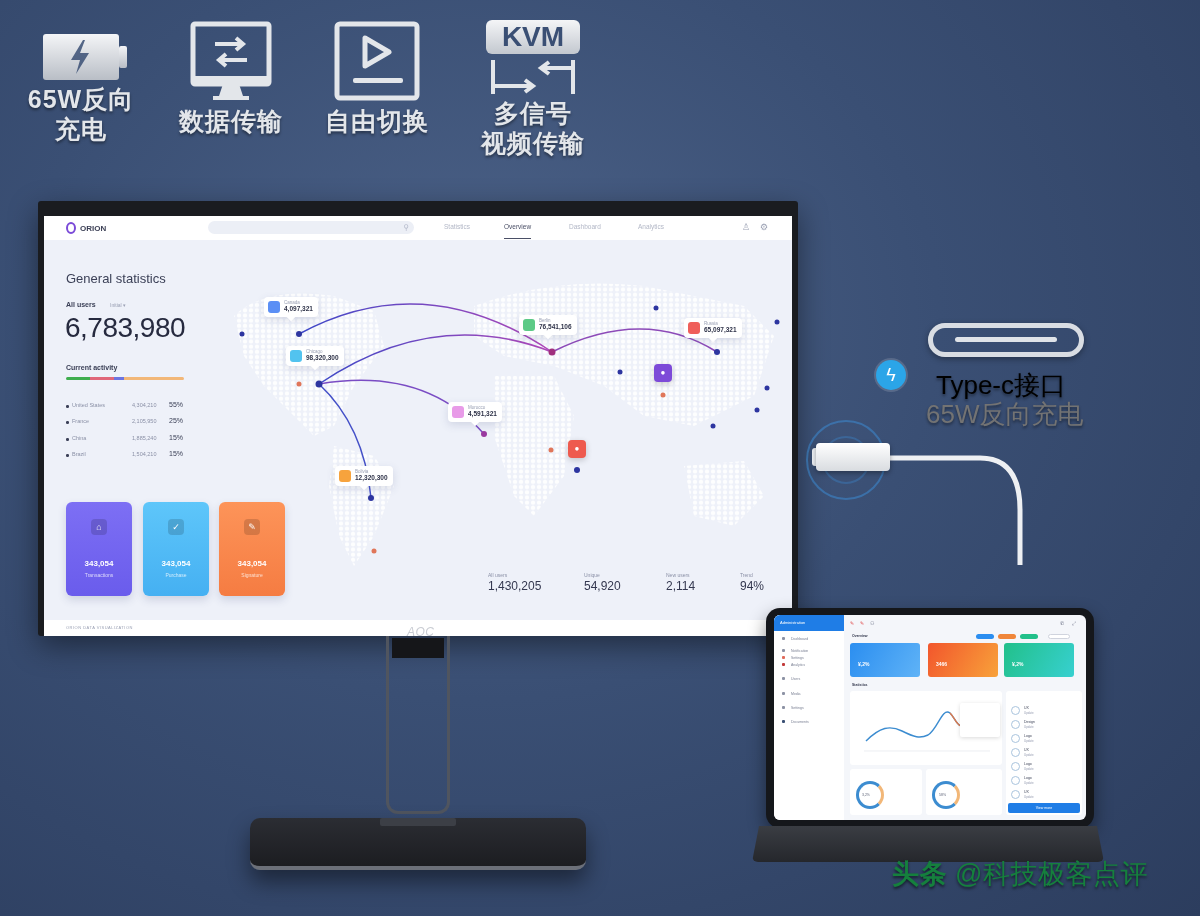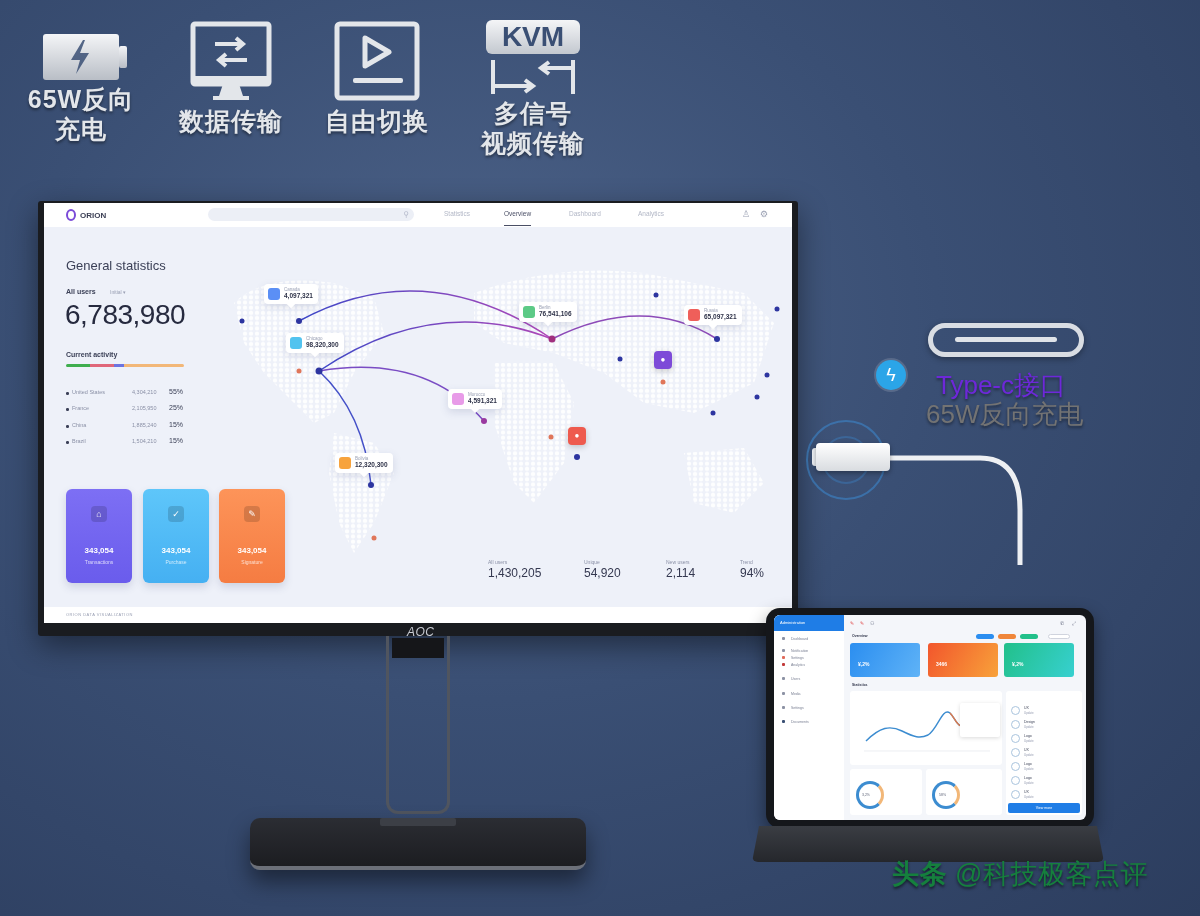--- a/index.html
+++ b/index.html
@@ -14,21 +14,21 @@
 
   
   .feature { position: absolute; top: 20px; text-align: center; color: #e6e9ee; }
   .feature .label { font-size: 25px; font-weight: bold; line-height: 30px; letter-spacing: 1px;
     text-shadow: 0 2px 3px rgba(0,0,0,0.45); color: #e3e6ea; }
   .feat-icon svg { display: block; margin: 0 auto; }
 
   
   .monitor { left: 38px; top: 201px; width: 760px; height: 435px; background: #1a1c20; border-radius: 3px;
     box-shadow: 0 10px 30px rgba(0,0,0,0.45); }
-  .screen { position: absolute; left: 6px; top: 2px; width: 748px; height: 420px; background: #eef1f9; overflow: hidden; }
+  .screen { position: absolute; left: 6px; top: 15px; width: 748px; height: 420px; background: #eef1f9; overflow: hidden; }
   .navbar { position: absolute; left: 0; top: 0; width: 100%; height: 24px; background: #ffffff; display: flex; align-items: center; }
   .logo { position: absolute; left: 22px; top: 6px; display: flex; align-items: center; gap: 4px; font-size: 8px; color: #3b3f55; font-weight: bold; }
   .logo-ring { width: 10px; height: 12px; border: 2px solid #7b4bd8; border-radius: 50%; }
   .searchbar { position: absolute; left: 164px; top: 5px; width: 206px; height: 13px; background: #eceff6; border-radius: 7px; }
   .searchbar .mag { position: absolute; right: 5px; top: 2px; font-size: 8px; color: #b5bacb; }
   .navtab { position: absolute; top: 7px; font-size: 6.5px; color: #b2b7c6; }
   .navtab.active { color: #4a4f66; }
   .navtab.active::after { content: ""; position: absolute; left: 0; right: 0; bottom: -9px; height: 1.5px; background: #4a4f66; }
   .nav-icon { position: absolute; top: 6px; font-size: 9px; color: #9ca2b4; }
 
@@ -75,21 +75,21 @@
   .base { left: 250px; top: 818px; width: 336px; height: 52px; background: linear-gradient(#2b2d33, #1c1d21); border-radius: 10px;
     border-bottom: 4px solid #6c7079; box-shadow: 0 12px 22px rgba(0,0,0,0.45); }
   .base-hinge { left: 380px; top: 818px; width: 76px; height: 8px; background: #3c3f46; border-radius: 2px; }
 
   
   .usb-port { left: 928px; top: 323px; width: 156px; height: 34px; border: 5px solid #d9dde3; border-radius: 17px;
     box-shadow: 0 2px 6px rgba(0,0,0,0.35); }
   .usb-port .slot { position: absolute; left: 22px; right: 22px; top: 9px; height: 5px; background: #dfe3e8; border-radius: 3px; }
   .bolt-badge { left: 876px; top: 360px; width: 30px; height: 30px; border-radius: 50%; background: #2ba5e8; color: #fff; text-align: center;
     font-size: 18px; line-height: 30px; box-shadow: 0 0 0 2px rgba(255,255,255,0.15); }
-  .typec-title { left: 936px; top: 371px; font-size: 26px; color: #6d28d9; text-shadow: 0 2px 3px rgba(0,0,0,0.45); line-height: 29px; }
+  .typec-title { left: 936px; top: 371px; font-size: 26px; color: #000000; text-shadow: 0 2px 3px rgba(0,0,0,0.45); line-height: 29px; }
   .typec-sub { left: 926px; top: 400px; font-size: 26px; color: #737373; text-shadow: 0 2px 3px rgba(0,0,0,0.45); line-height: 29px; }
   .ripple { border-radius: 50%; border: 2px solid rgba(60,150,230,0.45); }
   .plug { left: 816px; top: 443px; width: 74px; height: 28px; background: linear-gradient(#ffffff, #d9dce0); border-radius: 4px;
     box-shadow: 0 2px 5px rgba(0,0,0,0.35); }
   .plug-tip { left: 812px; top: 448px; width: 10px; height: 18px; background: #eceff2; border-radius: 3px 0 0 3px; }
 
   
   .tablet { left: 766px; top: 608px; width: 328px; height: 220px; background: #15171b; border-radius: 14px; box-shadow: 0 8px 18px rgba(0,0,0,0.45); }
   .tscreen { position: absolute; left: 8px; top: 7px; width: 312px; height: 205px; background: #f4f6fa; border-radius: 6px; overflow: hidden; }
   .t-side { position: absolute; left: 0; top: 0; width: 70px; height: 100%; background: #fff; }

